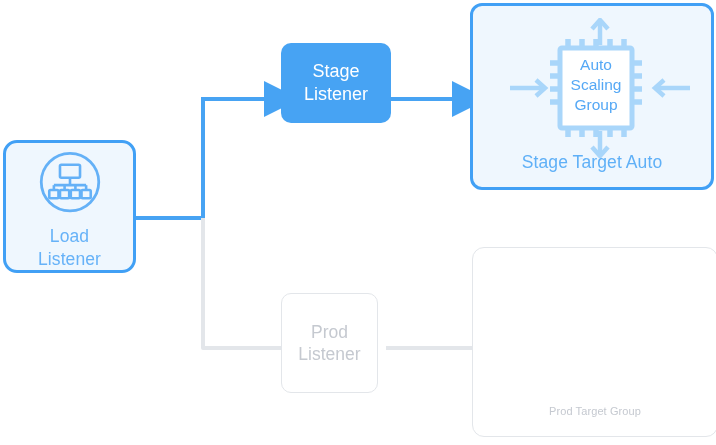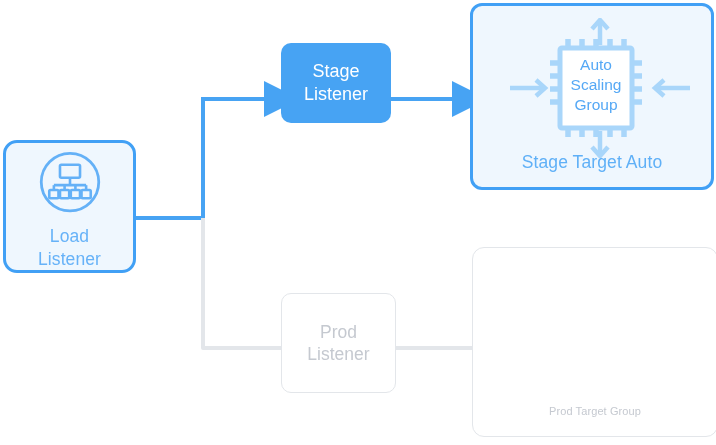--- a/index.html
+++ b/index.html
@@ -88,21 +88,21 @@
     right: 0;
     font-size: 17.5px;
     color: #5fb0f7;
     letter-spacing: .1px;
   }
 
   
   #prod-listener {
     left: 281px;
     top: 293px;
-    width: 115px;
+    width: 97px;
     height: 100px;
     background: #ffffff;
     border: 1.5px solid #e3e6ea;
     border-radius: 10px;
     color: #c5c9d0;
     font-size: 17.5px;
   }
   #prod-listener span { display: block; }
 
   

